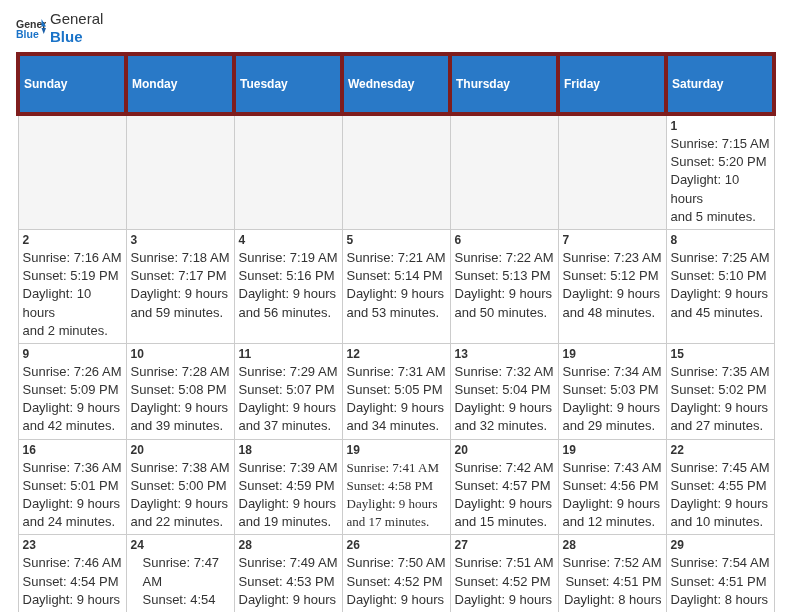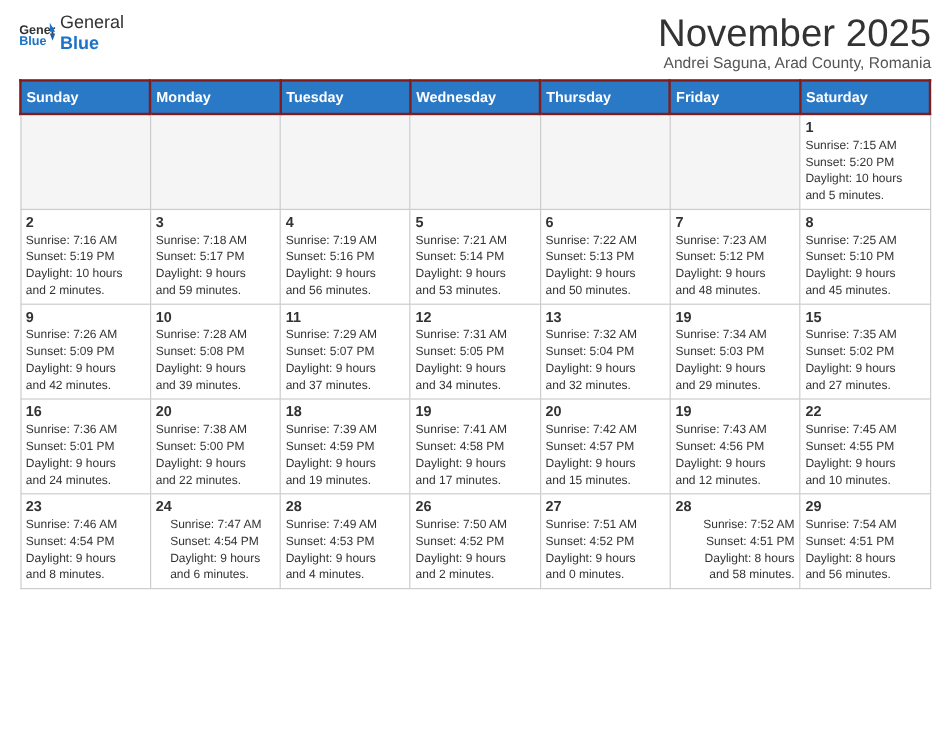--- a/index.html
+++ b/index.html
@@ -45,23 +45,23 @@
     .calendar {
       width: 100%;
       border-collapse: collapse;
       border: 1px solid #ccc;
     }
     .calendar th {
       background: #2979c7;
       color: #fff;
       font-size: 12px;
       font-weight: bold;
-      padding: 6px 4px;
+      padding: 21px 4px;
       text-align: left;
-      border: 2px solid #7f1d1d;
+      border: 4px solid #7f1d1d;
     }
     .calendar td {
       border: 1px solid #ccc;
       vertical-align: top;
       padding: 3px 4px;
       width: calc(100% / 7);
       background: #fff;
       font-size: 10px;
       color: #333;
       min-height: 72px;
@@ -70,21 +70,21 @@
     .calendar td.empty {
       background: #f5f5f5;
     }
     .day-num {
       font-size: 12px;
       font-weight: bold;
       display: block;
       margin-bottom: 2px;
     }
     .day-info {
-      font-size: 10px;
+      font-size: 13px;
       color: #333;
       line-height: 1.4;
     }
     .last-row td {
       height: 64px;
       min-height: 64px;
     }
   </style>
 </head>
 <body>
@@ -100,24 +100,20 @@
       </svg>
       <div style="line-height:1.2;">
         <div style="font-size:15px; color:#333; font-family:Arial;">
           <span style="color:#333;">General</span>
         </div>
         <div style="font-size:15px; color:#1a73c8; font-weight:bold; font-family:Arial;">
           <span style="color:#1a73c8; font-weight:bold;">Blue</span>
         </div>
       </div>
     </div>
-    <div class="title-area">
-      <div class="month-title">November 2025</div>
-      <div class="subtitle">Andrei Saguna, Arad County, Romania</div>
-    </div>
   </div>
 
   <table class="calendar">
     <thead>
       <tr>
         <th>Sunday</th>
         <th>Monday</th>
         <th>Tuesday</th>
         <th>Wednesday</th>
         <th>Thursday</th>
@@ -145,21 +141,21 @@
           <td>
             <span class="day-num">2</span>
             <div class="day-info" style="white-space: pre-line;">Sunrise: 7:16 AM
 Sunset: 5:19 PM
 Daylight: 10 hours
 and 2 minutes.</div>
           </td>
           <td>
             <span class="day-num">3</span>
             <div class="day-info" style="white-space: pre-line;">Sunrise: 7:18 AM
-Sunset: 5:17 PM
+Sunset: 7:17 PM
 Daylight: 9 hours
 and 59 minutes.</div>
           </td>
           <td>
             <span class="day-num">4</span>
             <div class="day-info" style="white-space: pre-line;">Sunrise: 7:19 AM
 Sunset: 5:16 PM
 Daylight: 9 hours
 and 56 minutes.</div>
           </td>
@@ -260,21 +256,21 @@
           </td>
           <td>
             <span class="day-num">18</span>
             <div class="day-info" style="white-space: pre-line;">Sunrise: 7:39 AM
 Sunset: 4:59 PM
 Daylight: 9 hours
 and 19 minutes.</div>
           </td>
           <td>
             <span class="day-num">19</span>
-            <div class="day-info" style="white-space: pre-line;">Sunrise: 7:41 AM
+            <div class="day-info" style="white-space: pre-line; font-family: Liberation Serif, serif;">Sunrise: 7:41 AM
 Sunset: 4:58 PM
 Daylight: 9 hours
 and 17 minutes.</div>
           </td>
           <td>
             <span class="day-num">20</span>
             <div class="day-info" style="white-space: pre-line;">Sunrise: 7:42 AM
 Sunset: 4:57 PM
 Daylight: 9 hours
 and 15 minutes.</div>

